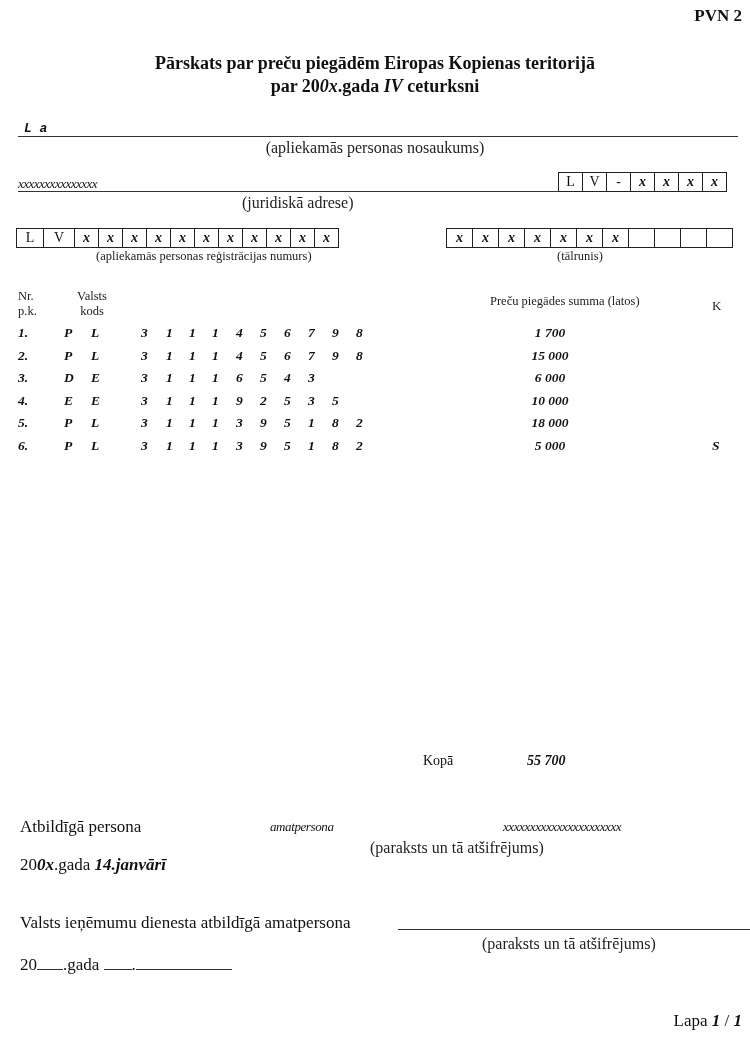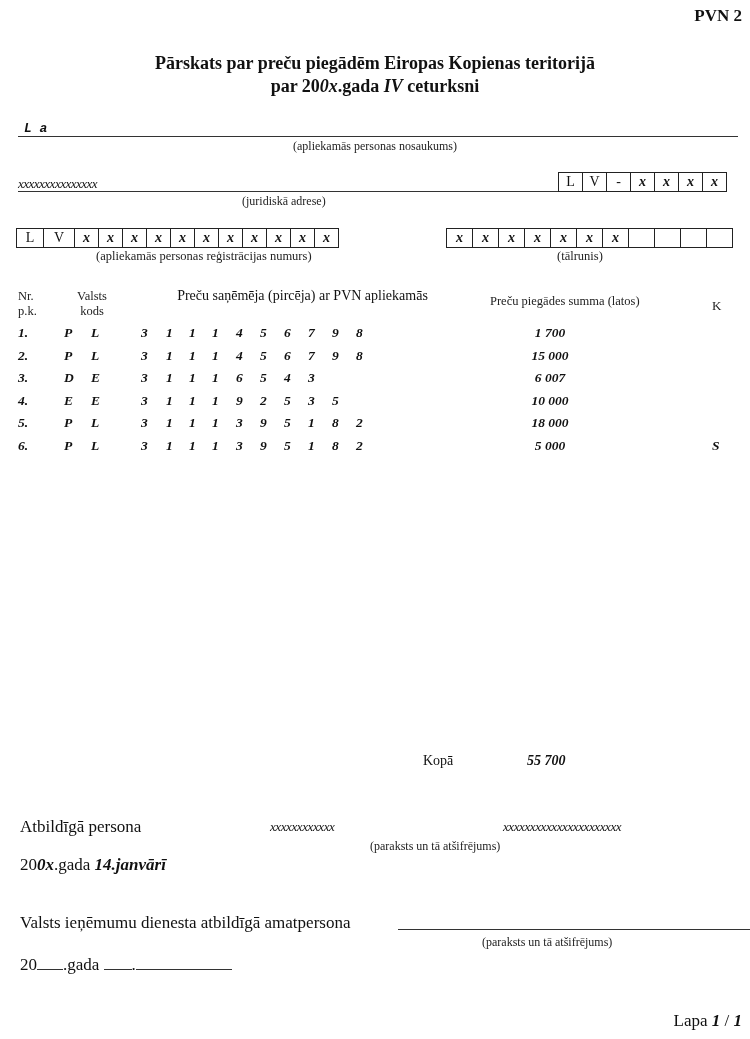--- a/index.html
+++ b/index.html
@@ -5,21 +5,21 @@
   html, body { margin:0; padding:0; background:#ffffff; }
   body { width:750px; height:1039px; position:relative; overflow:hidden;
          font-family:"Liberation Serif","DejaVu Serif",serif; color:#111; }
   .abs { position:absolute; }
   .pvn { right:8px; top:6px; font-weight:bold; font-size:17px; }
   .title { left:0; width:750px; text-align:center; font-weight:bold; font-size:18px; line-height:23px; }
   .t1 { top:52px; }
   .t2 { top:75px; }
   .it { font-style:italic; }
   .line { border-bottom:1.5px solid #333; }
-  .small { font-size:12px; color:#222; }
+  .small { font-size:16px; color:#222; }
   .boxrow { display:flex; border:1px solid #222; }
   .boxrow .cell { width:23px; height:18px; border-left:1px solid #222; display:flex; align-items:center; justify-content:center; font-size:14px; }
   .boxrow .cell:first-child { border-left:none; }
   .boxrow .cell.x { font-style:italic; font-weight:bold; }
   .hdr { font-size:12.5px; line-height:15px; color:#222; }
   .row { font-style:italic; font-weight:bold; font-size:13.5px; }
   .digit { position:absolute; width:24px; text-align:left; }
   .amount { position:absolute; left:500px; width:100px; text-align:center; }
   .label17 { font-size:17px; }
 </style>
@@ -87,21 +87,20 @@
 
 <div class="abs hdr" style="left:18px; top:289px;">
   <div>Nr.</div>
   <div>p.k.</div>
 </div>
 <div class="abs hdr" style="left:72px; top:289px; text-align:center; width:40px;">
   <div>Valsts</div>
   <div>kods</div>
 </div>
 <div class="abs" style="left:150px; top:287px; width:305px; text-align:center; font-size:14px; line-height:17px;">
-  <div>Preču saņēmēja (pircēja) ar PVN apliekamās</div>
 </div>
 <div class="abs hdr" style="left:490px; top:294px;">Preču piegādes summa (latos)</div>
 <div class="abs hdr" style="left:712px; top:298px; font-size:13px;">K</div>
 
 <div id="rows">
     <div class="abs row" style="left: 0px; top: 325px; width: 750px; height: 20px;">
       <span class="digit" style="left:18px">1.</span>
       <span class="digit" style="left:64px">P</span>
       <span class="digit" style="left:91px">L</span>
       <span class="digit" style="left:141px">3</span>
@@ -139,21 +138,21 @@
       <span class="digit" style="left:64px">D</span>
       <span class="digit" style="left:91px">E</span>
       <span class="digit" style="left:141px">3</span>
       <span class="digit" style="left:166px">1</span>
       <span class="digit" style="left:189px">1</span>
       <span class="digit" style="left:212px">1</span>
       <span class="digit" style="left:236px">6</span>
       <span class="digit" style="left:260px">5</span>
       <span class="digit" style="left:284px">4</span>
       <span class="digit" style="left:308px">3</span>
-      <span class="amount">6 007</span>
+      <span class="amount">6 000</span>
       <span class="digit" style="left:712px"></span>
     </div>
     <div class="abs row" style="left: 0px; top: 393px; width: 750px; height: 20px;">
       <span class="digit" style="left:18px">4.</span>
       <span class="digit" style="left:64px">E</span>
       <span class="digit" style="left:91px">E</span>
       <span class="digit" style="left:141px">3</span>
       <span class="digit" style="left:166px">1</span>
       <span class="digit" style="left:189px">1</span>
       <span class="digit" style="left:212px">1</span>
@@ -198,21 +197,21 @@
       <span class="digit" style="left:356px">2</span>
       <span class="amount">5 000</span>
       <span class="digit" style="left:712px">S</span>
     </div>
   </div>
 
 <div class="abs" style="left:423px; top:753px; font-size:14px;">Kopā</div>
 <div class="abs row" style="left:527px; top:753px; font-size:14px;">55 700</div>
 
 <div class="abs label17" style="left:20px; top:817px;">Atbildīgā persona</div>
-<div class="abs it" style="left:270px; top:819px; font-size:13px; letter-spacing:-0.4px;">xxxxxxxxxxxx</div>
+<div class="abs it" style="left:270px; top:819px; font-size:13px; letter-spacing:-0.4px;">amatpersona</div>
 <div class="abs it" style="left:503px; top:819px; font-size:13px; letter-spacing:-0.4px;">xxxxxxxxxxxxxxxxxxxxxx</div>
 <div class="abs small" style="left:370px; top:839px;">(paraksts un tā atšifrējums)</div>
 <div class="abs label17" style="left:20px; top:855px;">
   <span>20</span><span class="it" style="font-weight:bold;">0x</span><span>.gada </span><span class="it" style="font-weight:bold;">14.janvārī</span>
 </div>
 
 <div class="abs label17" style="left:20px; top:913px;">Valsts ieņēmumu dienesta atbildīgā amatpersona</div>
 <div class="abs" style="left:398px; top:929px; width:360px; border-bottom:1px solid #333;"></div>
 <div class="abs small" style="left:482px; top:935px;">(paraksts un tā atšifrējums)</div>
 <div class="abs label17" style="left:20px; top:955px;">

